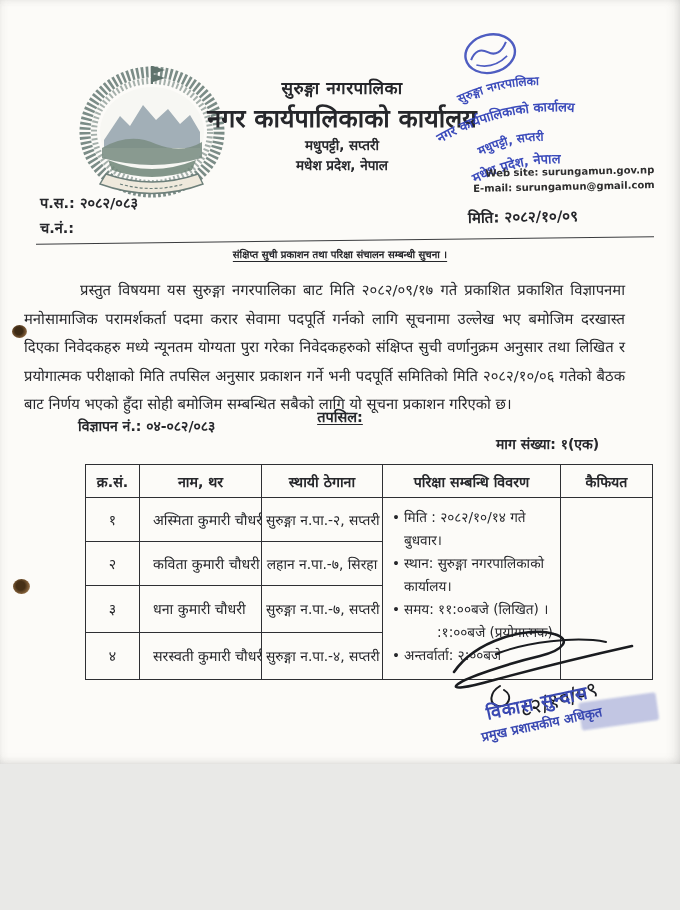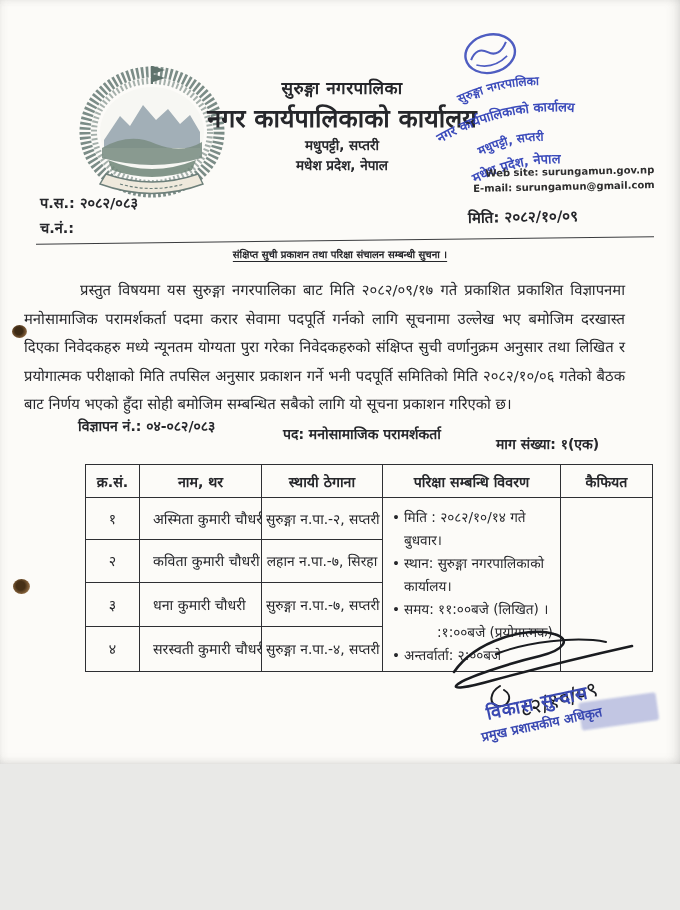--- a/index.html
+++ b/index.html
@@ -49,21 +49,21 @@
 
   
   table.shortlist { position:absolute; left:85px; top:464px; border-collapse:collapse;
                     table-layout:fixed; width:567px; }
   .shortlist th, .shortlist td { border:1.7px solid #2e2f33; padding:2px 4px;
                     font-size:14.2px; vertical-align:middle; overflow:hidden; }
   .shortlist th { font-weight:bold; text-align:center; height:28px; }
   .shortlist td.sn   { text-align:center; }
   .shortlist td.name { text-align:left; padding-left:13px; white-space:nowrap; }
   .shortlist td.addr { text-align:center; white-space:nowrap; font-size:13.8px; }
-  .shortlist td.details { vertical-align:top; padding:8px 4px 4px 6px; }
+  .shortlist td.details { vertical-align:top; padding:8px 4px 12px 6px; }
   .detail-line { position:relative; padding-left:15px; font-size:13.6px; line-height:23px; }
   .detail-line.b::before { content:"•"; position:absolute; left:3px; top:0; }
   .detail-line.cont { padding-left:48px; }
 
   
   .sig { left:434px; top:620px; width:218px; height:100px; }
   .stamp { left:420px; top:690px; width:238px; transform:rotate(-12deg); text-align:center;
            color:#3a49b2; z-index:5; }
   .stamp-name { font-size:18px; font-weight:bold; letter-spacing:1px; }
   .stamp-desg { font-size:13px; font-weight:bold; margin-top:1px; white-space:nowrap; }
@@ -130,22 +130,22 @@
 
   <div class="abs ps">प.स.: २०८२/०८३</div>
   <div class="abs chn">च.नं.:</div>
   <div class="abs miti">मिति: २०८२/१०/०९</div>
   <div class="abs rule"></div>
 
   <div class="abs title">संक्षिप्त सुची प्रकाशन तथा परिक्षा संचालन सम्बन्धी सुचना ।</div>
 
   <p class="abs bodyp">प्रस्तुत विषयमा यस सुरुङ्गा नगरपालिका बाट मिति २०८२/०९/१७ गते प्रकाशित प्रकाशित विज्ञापनमा मनोसामाजिक परामर्शकर्ता पदमा करार सेवामा पदपूर्ति गर्नको लागि सूचनामा उल्लेख भए बमोजिम दरखास्त दिएका निवेदकहरु मध्ये न्यूनतम योग्यता पुरा गरेका निवेदकहरुको संक्षिप्त सुची वर्णानुक्रम अनुसार तथा लिखित र प्रयोगात्मक परीक्षाको मिति तपसिल अनुसार प्रकाशन गर्ने भनी पदपूर्ति समितिको मिति २०८२/१०/०६ गतेको बैठक बाट निर्णय भएको हुँदा सोही बमोजिम सम्बन्धित सबैको लागि यो सूचना प्रकाशन गरिएको छ।</p>
 
+  <div class="abs tapasil">तपसिल:</div>
   <div class="abs adline ad1">विज्ञापन नं.: ०४-०८२/०८३</div>
-  <div class="abs adline ad2">पद: मनोसामाजिक परामर्शकर्ता</div>
   <div class="abs adline ad3">माग संख्या: १(एक)</div>
 
   <table class="shortlist">
     <colgroup>
         <col style="width:54px">
         <col style="width:122px">
         <col style="width:121px">
         <col style="width:178px">
         <col style="width:92px">
       </colgroup>

